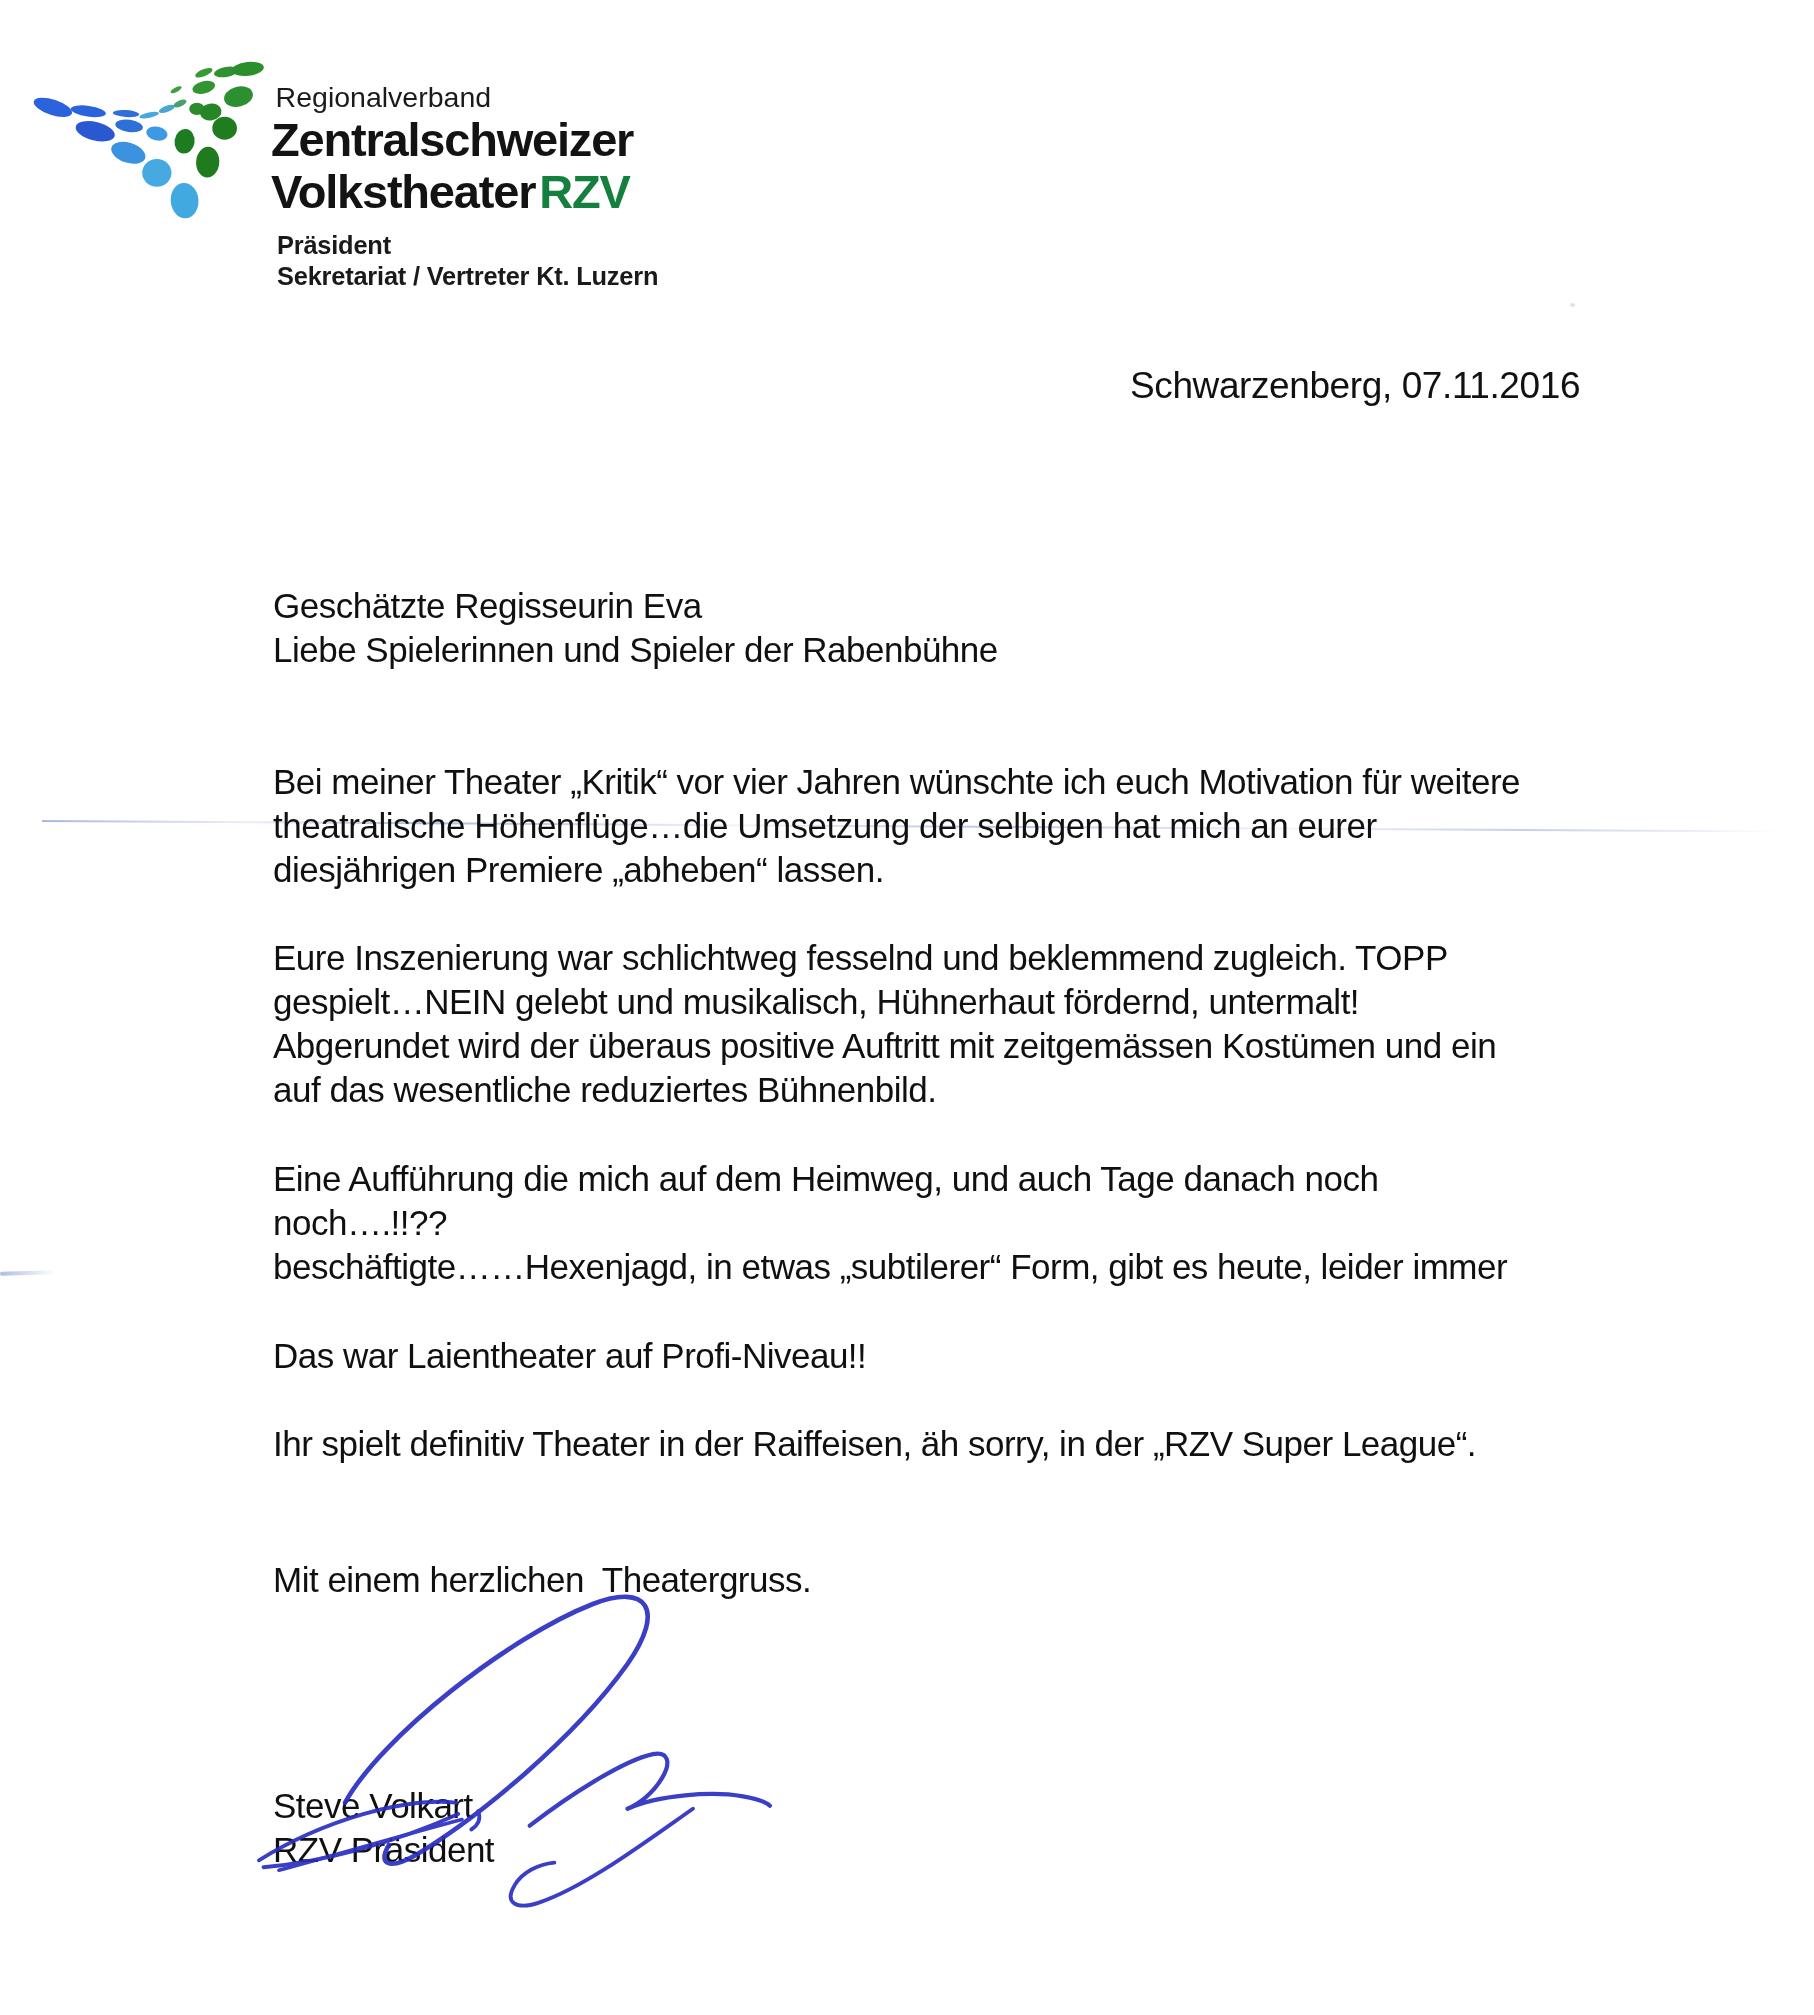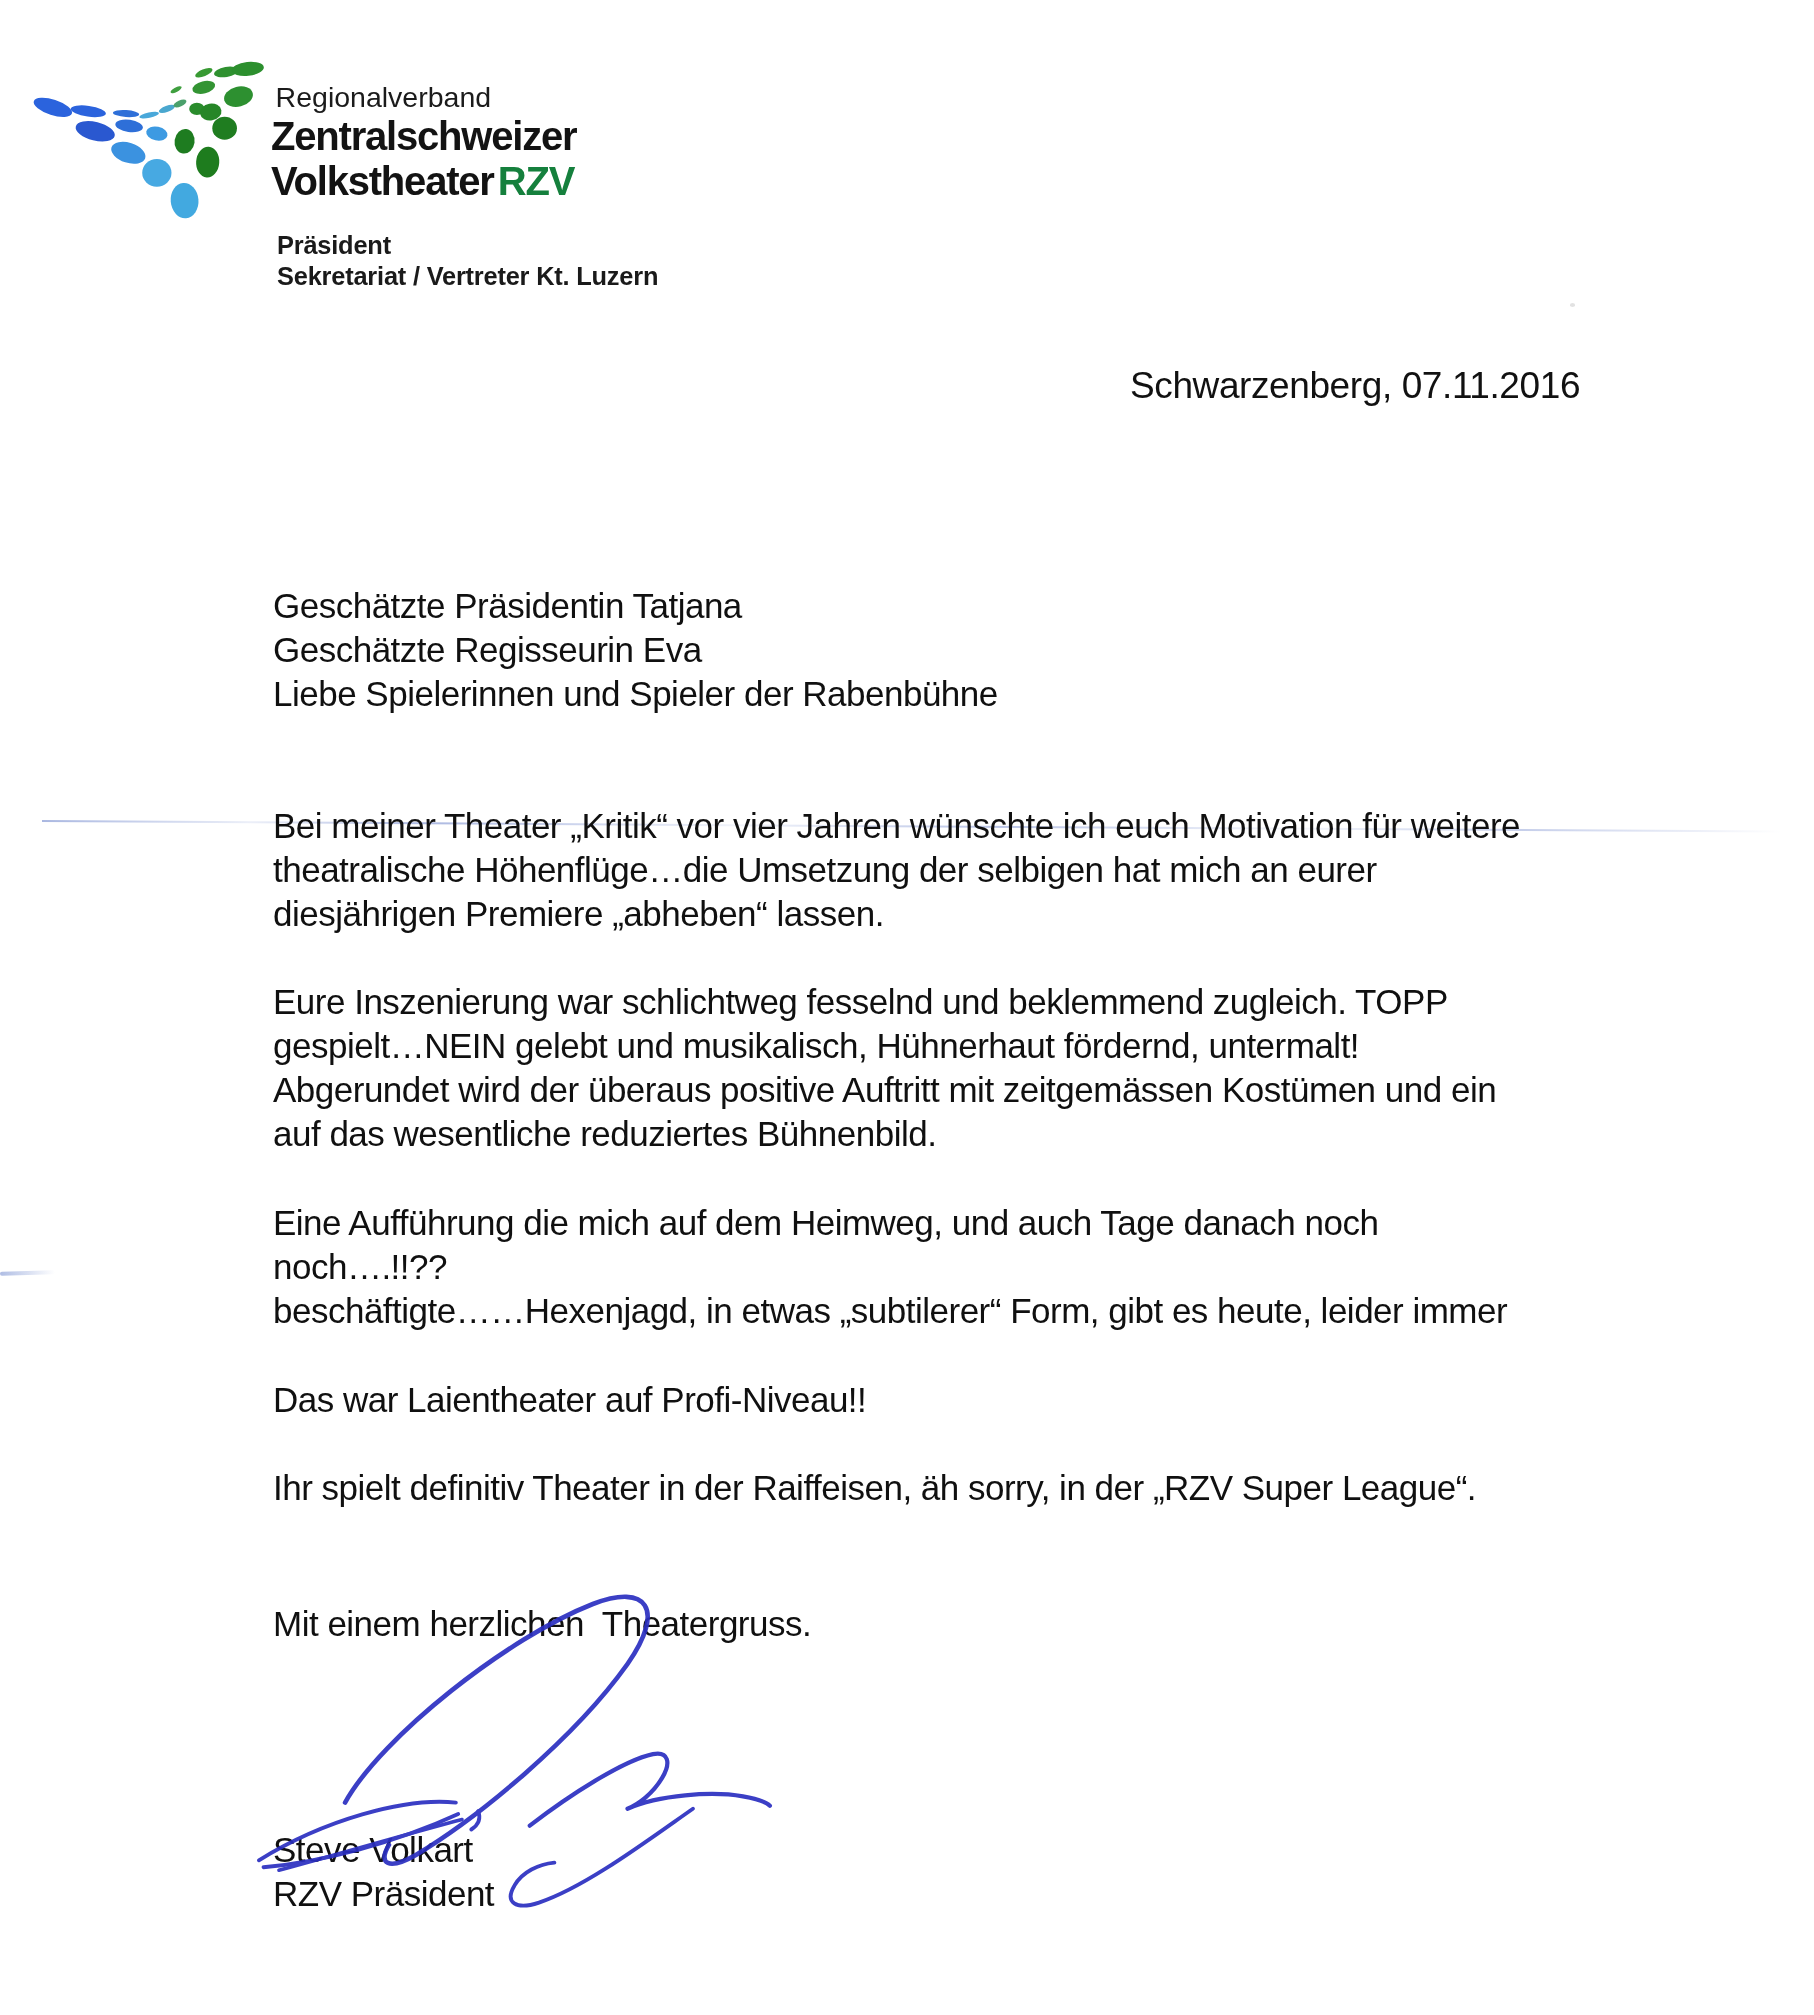--- a/index.html
+++ b/index.html
@@ -8,21 +8,21 @@
     width:1815px;height:2015px;
     background:#ffffff;
     font-family:"Liberation Sans", sans-serif;
     color:#141414;
     overflow:hidden;
   }
   
   .logo-svg{position:absolute;left:21.6px;top:45px;}
   .brand{position:absolute;left:271px;top:83px;line-height:1;}
   .brand-small{font-size:28.5px;font-weight:400;color:#1b1b1b;letter-spacing:0px;margin-left:4.6px;}
-  .brand-big{font-size:40px;font-weight:700;letter-spacing:-1.2px;color:#131313;margin-top:4.6px;}
+  .brand-big{font-size:47px;font-weight:700;letter-spacing:-1.2px;color:#131313;margin-top:4.6px;}
   .brand-big .abbr{color:#15803d;margin-left:4px;}
   .roles{position:absolute;left:277px;top:233px;line-height:1;}
   .role-line{font-size:25.4px;font-weight:700;color:#1a1a1a;margin-bottom:5.4px;letter-spacing:-0.2px;}
   
   .dateline{position:absolute;left:1130px;top:365px;font-size:37px;letter-spacing:-0.4px;color:#111;}
   
   .letter{
     position:absolute;left:273px;top:584px;width:1514px;
     font-size:35px;line-height:44px;letter-spacing:-0.5px;color:#101010;
   }
@@ -103,21 +103,20 @@
 
   <div class="dateline">Schwarzenberg, 07.11.2016</div>
 
   <div class="artifact-line"></div>
   <div class="artifact-dash"></div>
   <div class="artifact-speck"></div>
 
   <div class="letter">
 
     <div class="para mb-sal">
-      <div class="line">Geschätzte Präsidentin Tatjana</div>
       <div class="line">Geschätzte Regisseurin Eva</div>
       <div class="line">Liebe Spielerinnen und Spieler der Rabenbühne</div>
     </div>
 
     <div class="para mb-p1">
       <div class="line">Bei meiner Theater „Kritik“ vor vier Jahren wünschte ich euch Motivation für weitere</div>
       <div class="line">theatralische Höhenflüge…die Umsetzung der selbigen hat mich an eurer</div>
       <div class="line">diesjährigen Premiere „abheben“ lassen.</div>
     </div>
 

